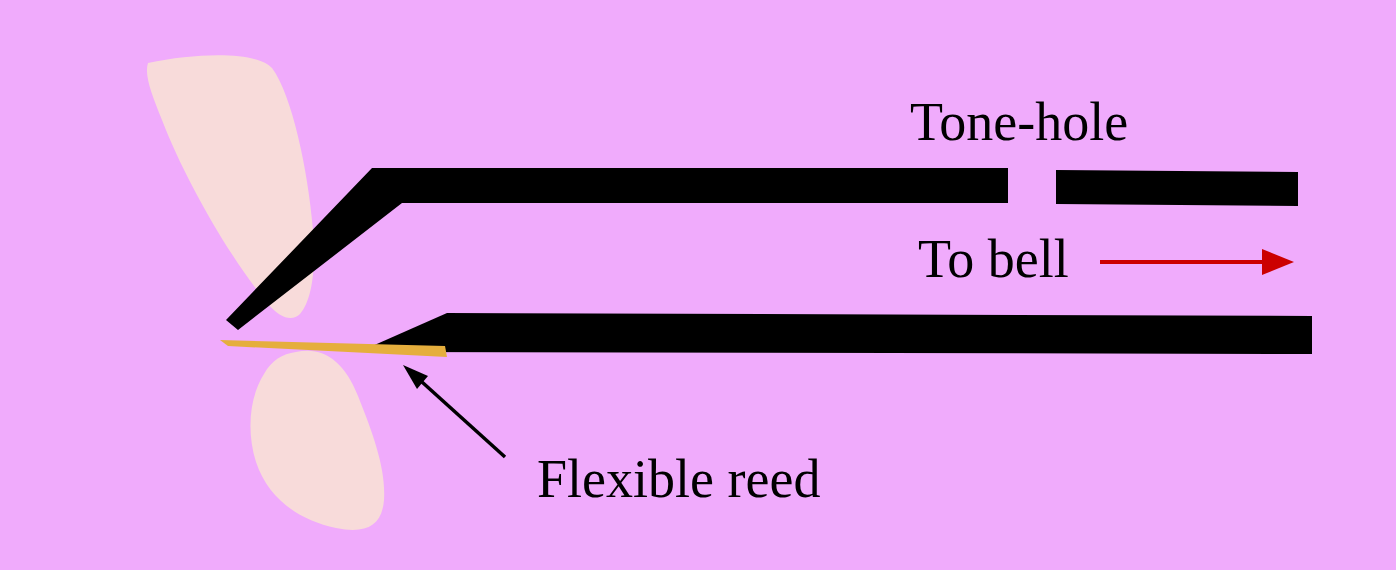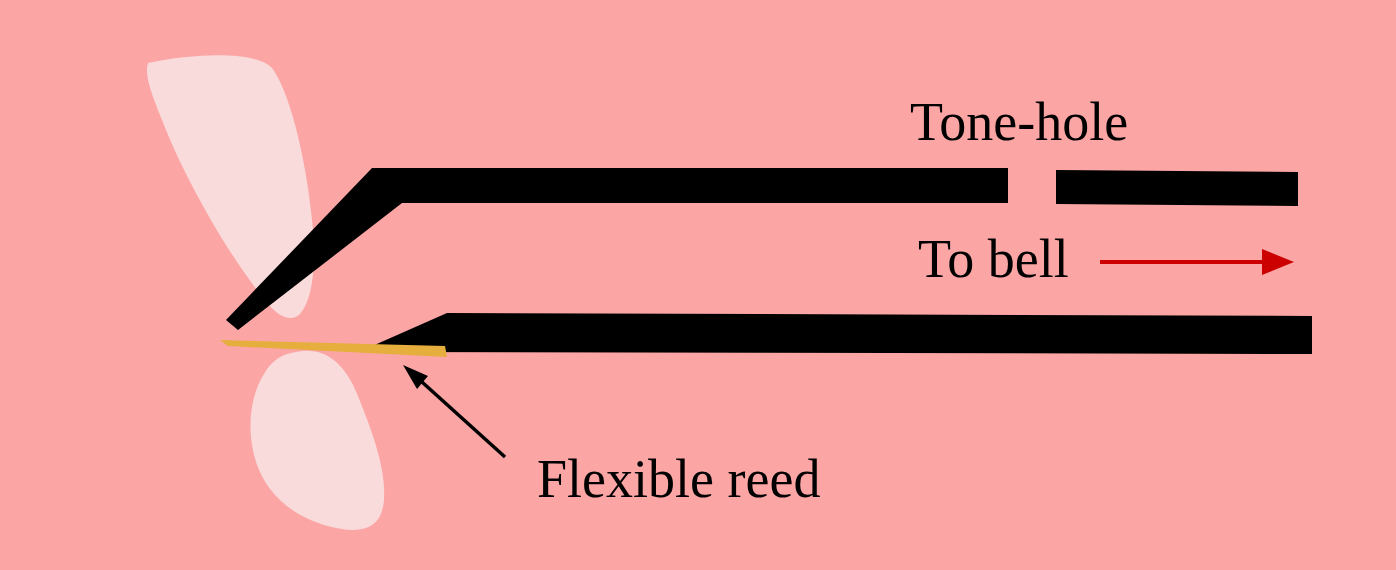--- a/index.html
+++ b/index.html
@@ -4,21 +4,21 @@
 <style>
   html, body {
     margin: 0;
     padding: 0;
     background: #ffffff;
   }
   .canvas {
     position: relative;
     width: 1396px;
     height: 570px;
-    background: #fca5a5;
+    background: #f0abfc;
     overflow: hidden;
     font-family: "Liberation Serif", serif;
   }
   svg { display: block; }
   svg text {
     font-family: "Liberation Serif", serif;
     font-size: 54px;
   }
 </style>
 </head>

